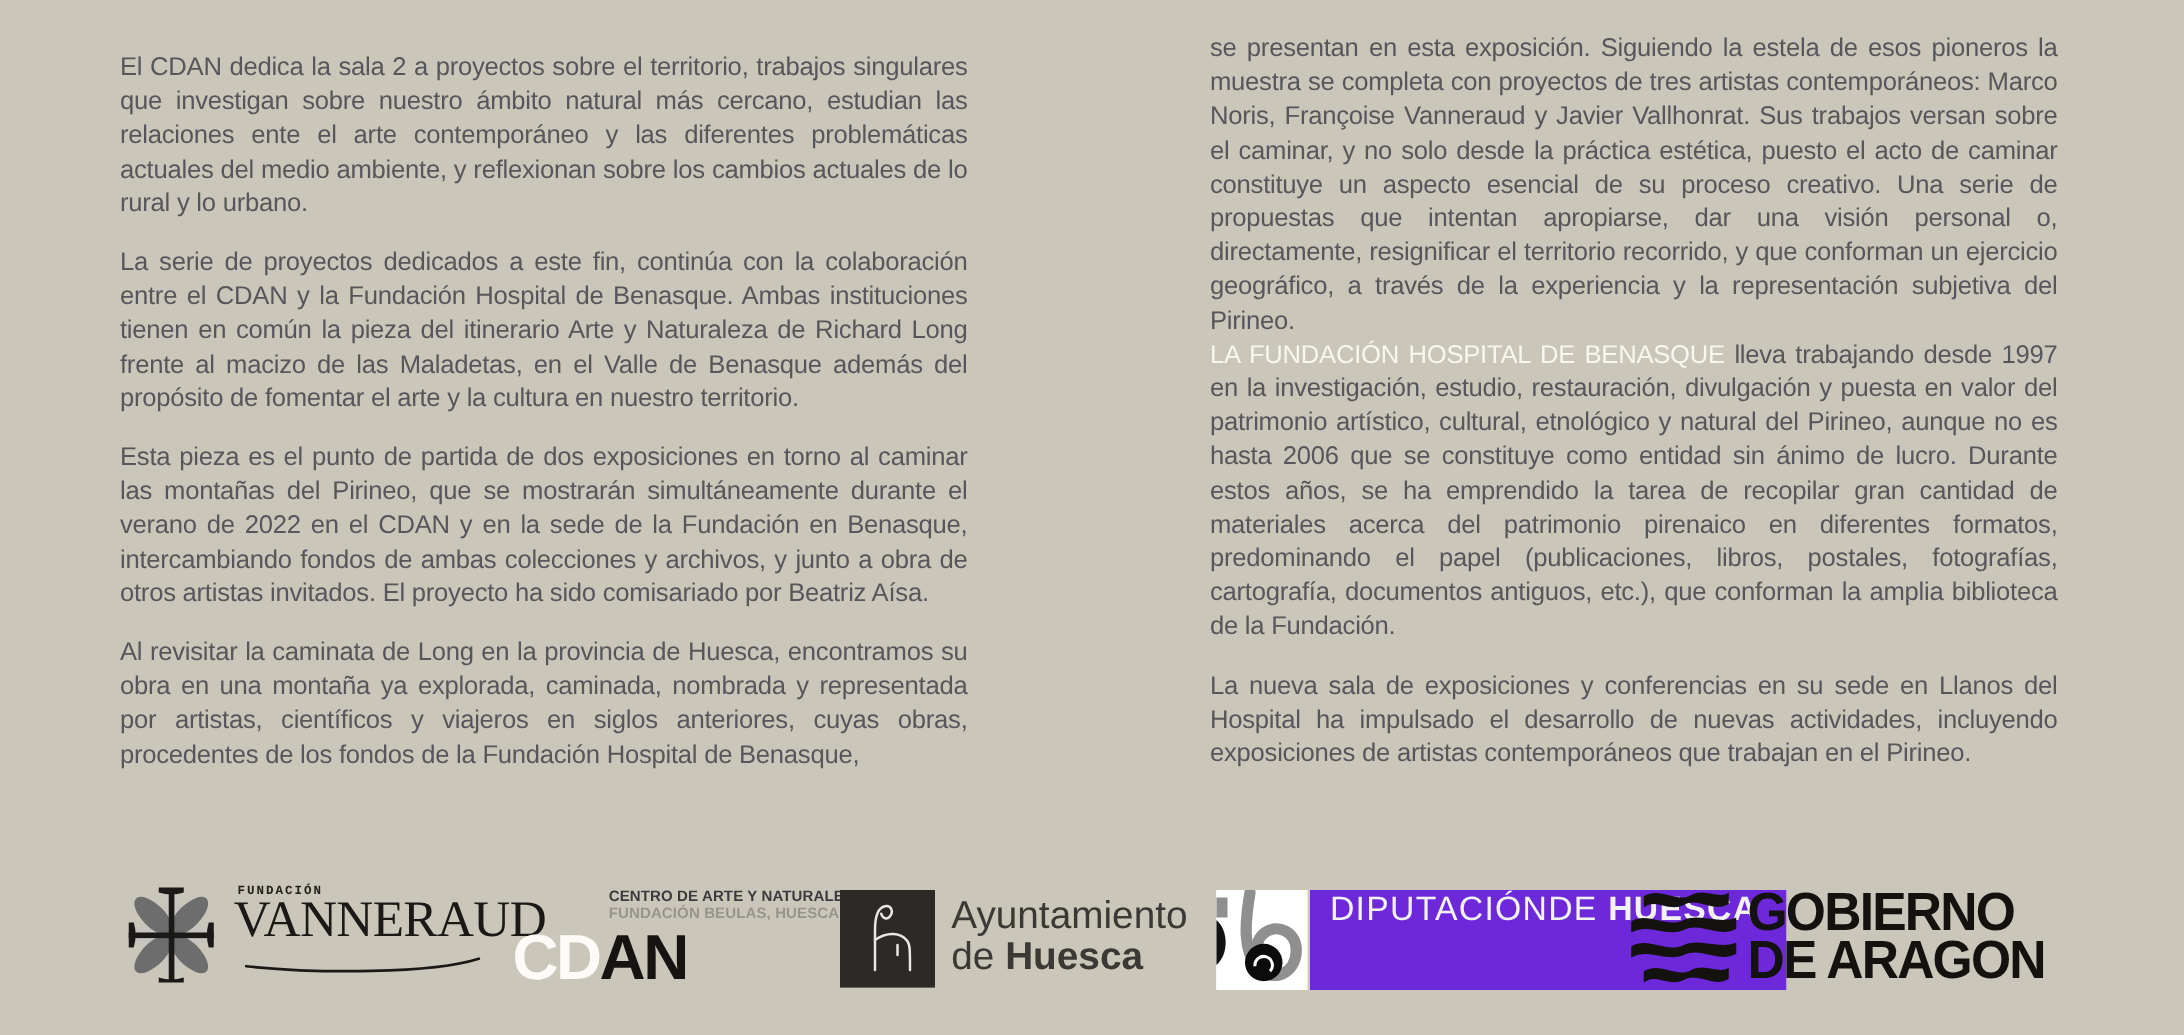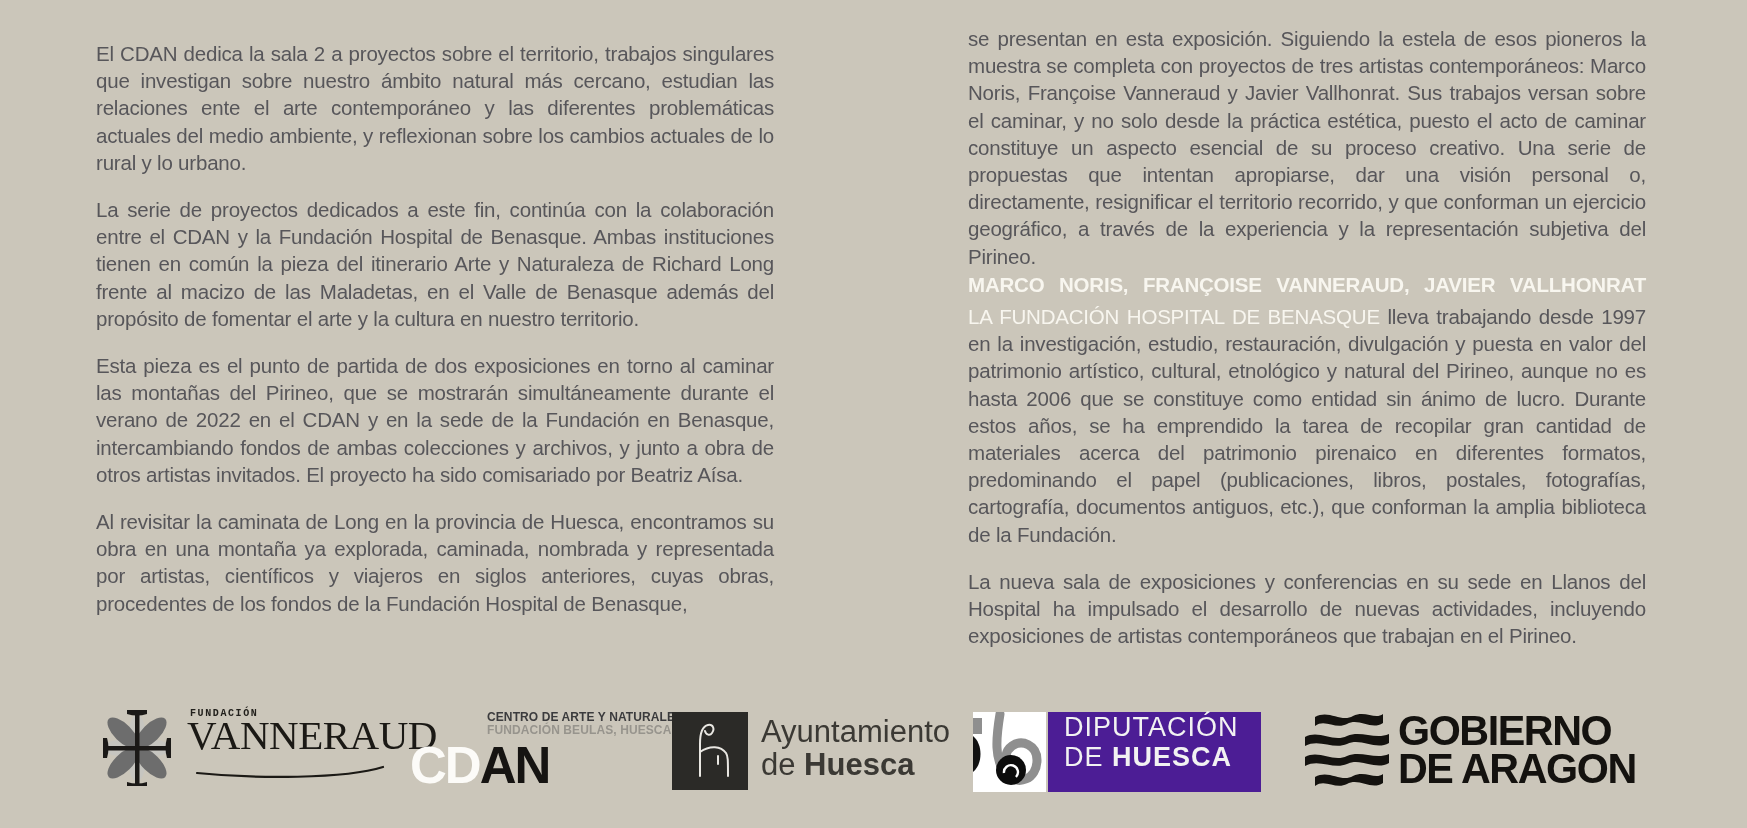--- a/index.html
+++ b/index.html
@@ -60,22 +60,22 @@
   .cdan-an{color:#161412;margin-top:15px;}
   
   .ayto{left:672px;top:712px;}
   .ayto-square{width:76px;height:78px;background:#2b2a27;display:block;}
   .ayto-text{margin-left:13px;font-size:31px;line-height:33px;color:#3b3934;font-weight:400;margin-top:3px;}
   .ayto-bold{font-weight:bold;}
   
   .dph{left:973px;top:712px;}
   .dph-square{width:73px;height:80px;background:#ffffff;display:block;}
   .dph-black{
-    height:80px;background:#4c1d95;margin-left:2px;
-    display:flex;flex-direction:column;
+    height:80px;background:#6d28d9;margin-left:2px;
+    display:flex;
     padding:0 22px 0 16px;color:#f2f2f2;
     font-size:27px;line-height:30px;letter-spacing:1px;font-weight:400;
   }
   .dph-bold{font-weight:bold;}
   
   .goba{left:1303px;top:709px;justify-content:center;}
   .goba-text{
     margin-left:7px;margin-top:2px;
     font-weight:bold;font-size:43px;line-height:38px;letter-spacing:-1.5px;
     color:#14120f;white-space:nowrap;
@@ -89,21 +89,20 @@
 
   <div class="col col-left">
     <p>El CDAN dedica la sala 2 a proyectos sobre el territorio, trabajos singulares que investigan sobre nuestro ámbito natural más cercano, estudian las relaciones ente el arte contemporáneo y las diferentes problemáticas actuales del medio ambiente, y reflexionan sobre los cambios actuales de lo rural y lo urbano.</p>
     <p>La serie de proyectos dedicados a este fin, continúa con la colaboración entre el CDAN y la Fundación Hospital de Benasque. Ambas instituciones tienen en común la pieza del itinerario Arte y Naturaleza de Richard Long frente al macizo de las Maladetas, en el Valle de Benasque además del propósito de fomentar el arte y la cultura en nuestro territorio.</p>
     <p>Esta pieza es el punto de partida de dos exposiciones en torno al caminar las montañas del Pirineo, que se mostrarán simultáneamente durante el verano de 2022 en el CDAN y en la sede de la Fundación en Benasque, intercambiando fondos de ambas colecciones y archivos, y junto a obra de otros artistas invitados. El proyecto ha sido comisariado por Beatriz Aísa.</p>
     <p>Al revisitar la caminata de Long en la provincia de Huesca, encontramos su obra en una montaña ya explorada, caminada, nombrada y representada por artistas, científicos y viajeros en siglos anteriores, cuyas obras, procedentes de los fondos de la Fundación Hospital de Benasque,</p>
   </div>
 
   <div class="col col-right">
     <p class="tight">se presentan en esta exposición. Siguiendo la estela de esos pioneros la muestra se completa con proyectos de tres artistas contemporáneos: Marco Noris, Françoise Vanneraud y Javier Vallhonrat. Sus trabajos versan sobre el caminar, y no solo desde la práctica estética, puesto el acto de caminar constituye un aspecto esencial de su proceso creativo. Una serie de propuestas que intentan apropiarse, dar una visión personal o, directamente, resignificar el territorio recorrido, y que conforman un ejercicio geográfico, a través de la experiencia y la representación subjetiva del Pirineo.</p>
-    <p class="artists-line">MARCO NORIS, FRANÇOISE VANNERAUD, JAVIER VALLHONRAT</p>
     <p><span class="wb">LA FUNDACIÓN HOSPITAL DE BENASQUE</span><span> lleva trabajando desde 1997 en  la investigación, estudio, restauración, divulgación y puesta en valor del patrimonio artístico, cultural, etnológico y natural del Pirineo, aunque no es hasta 2006 que se constituye como entidad sin ánimo de lucro. Durante estos años, se ha emprendido la tarea de recopilar gran cantidad de materiales acerca del patrimonio pirenaico en diferentes formatos, predominando el papel (publicaciones, libros, postales, fotografías, cartografía, documentos antiguos, etc.), que conforman la amplia biblioteca de la Fundación.</span></p>
     <p>La nueva sala de exposiciones y conferencias en su sede en Llanos del Hospital ha impulsado el desarrollo de nuevas actividades, incluyendo exposiciones de artistas contemporáneos que trabajan en el Pirineo.</p>
   </div>
 
   <div class="logo benasque">
     <span>
       <svg width="74" height="84" viewBox="0 0 74 84">
 
         <g fill="#c6c5c0">
           <ellipse cx="37" cy="25" rx="8" ry="16"></ellipse>

